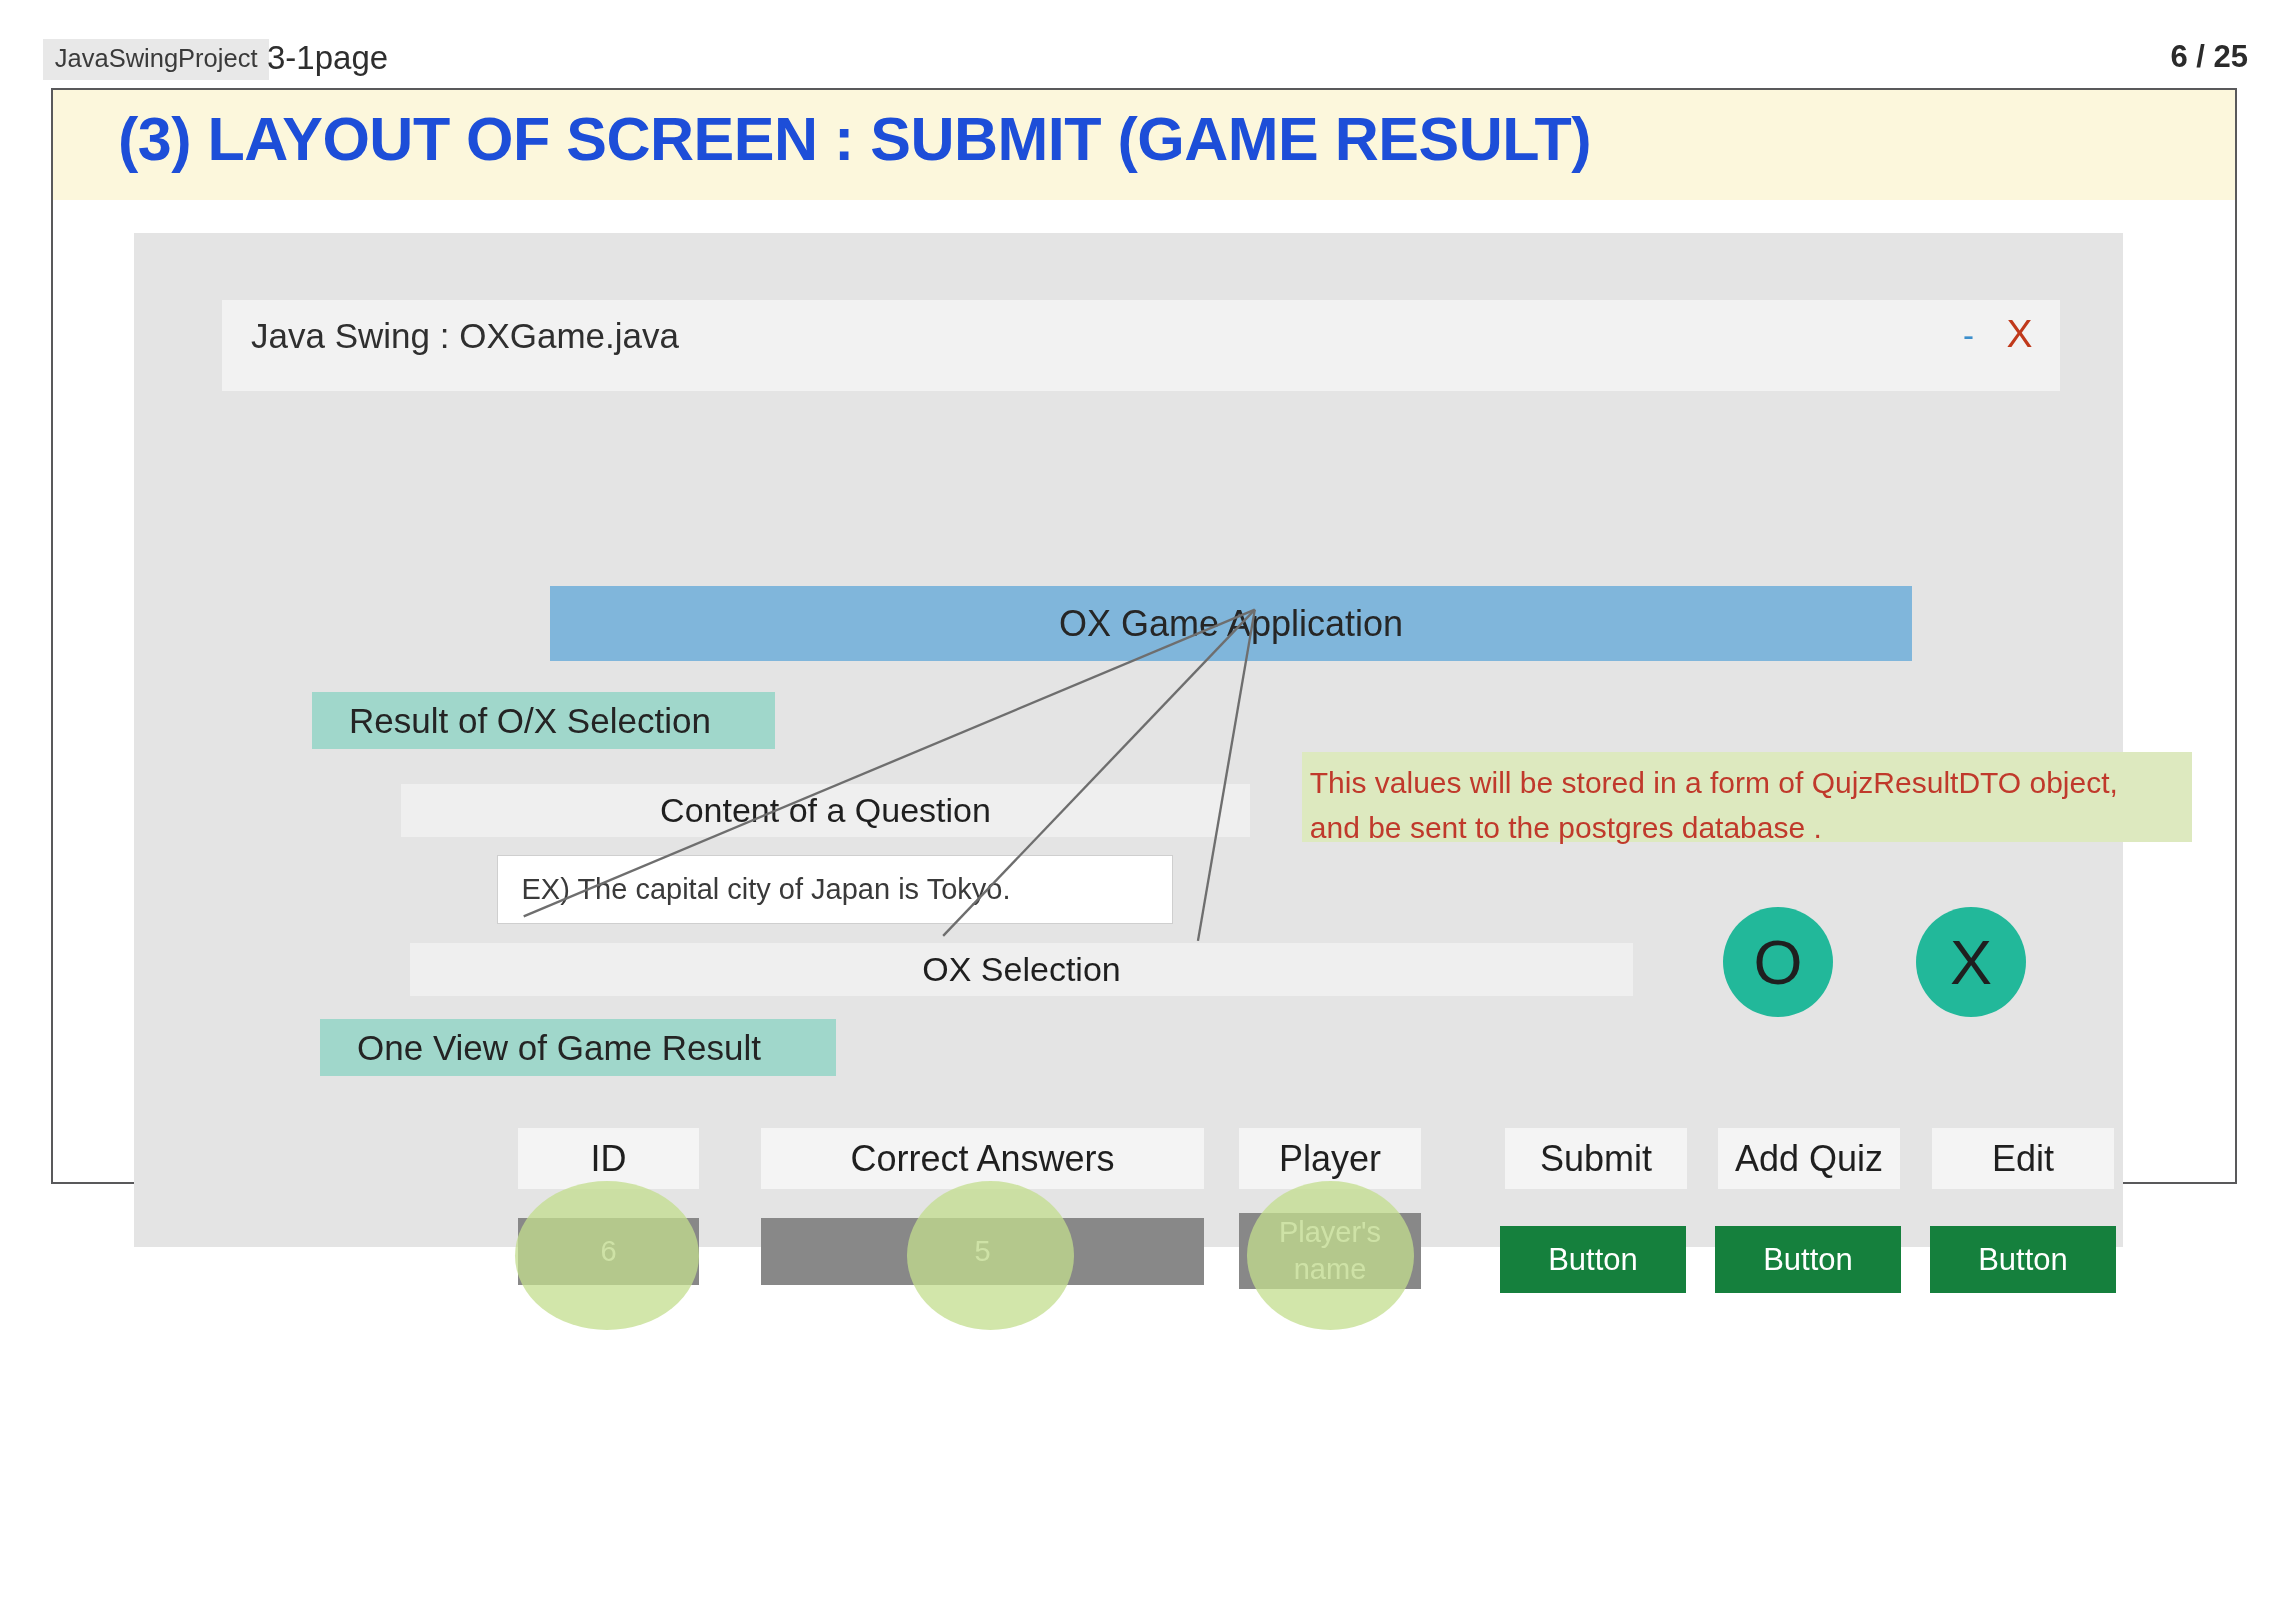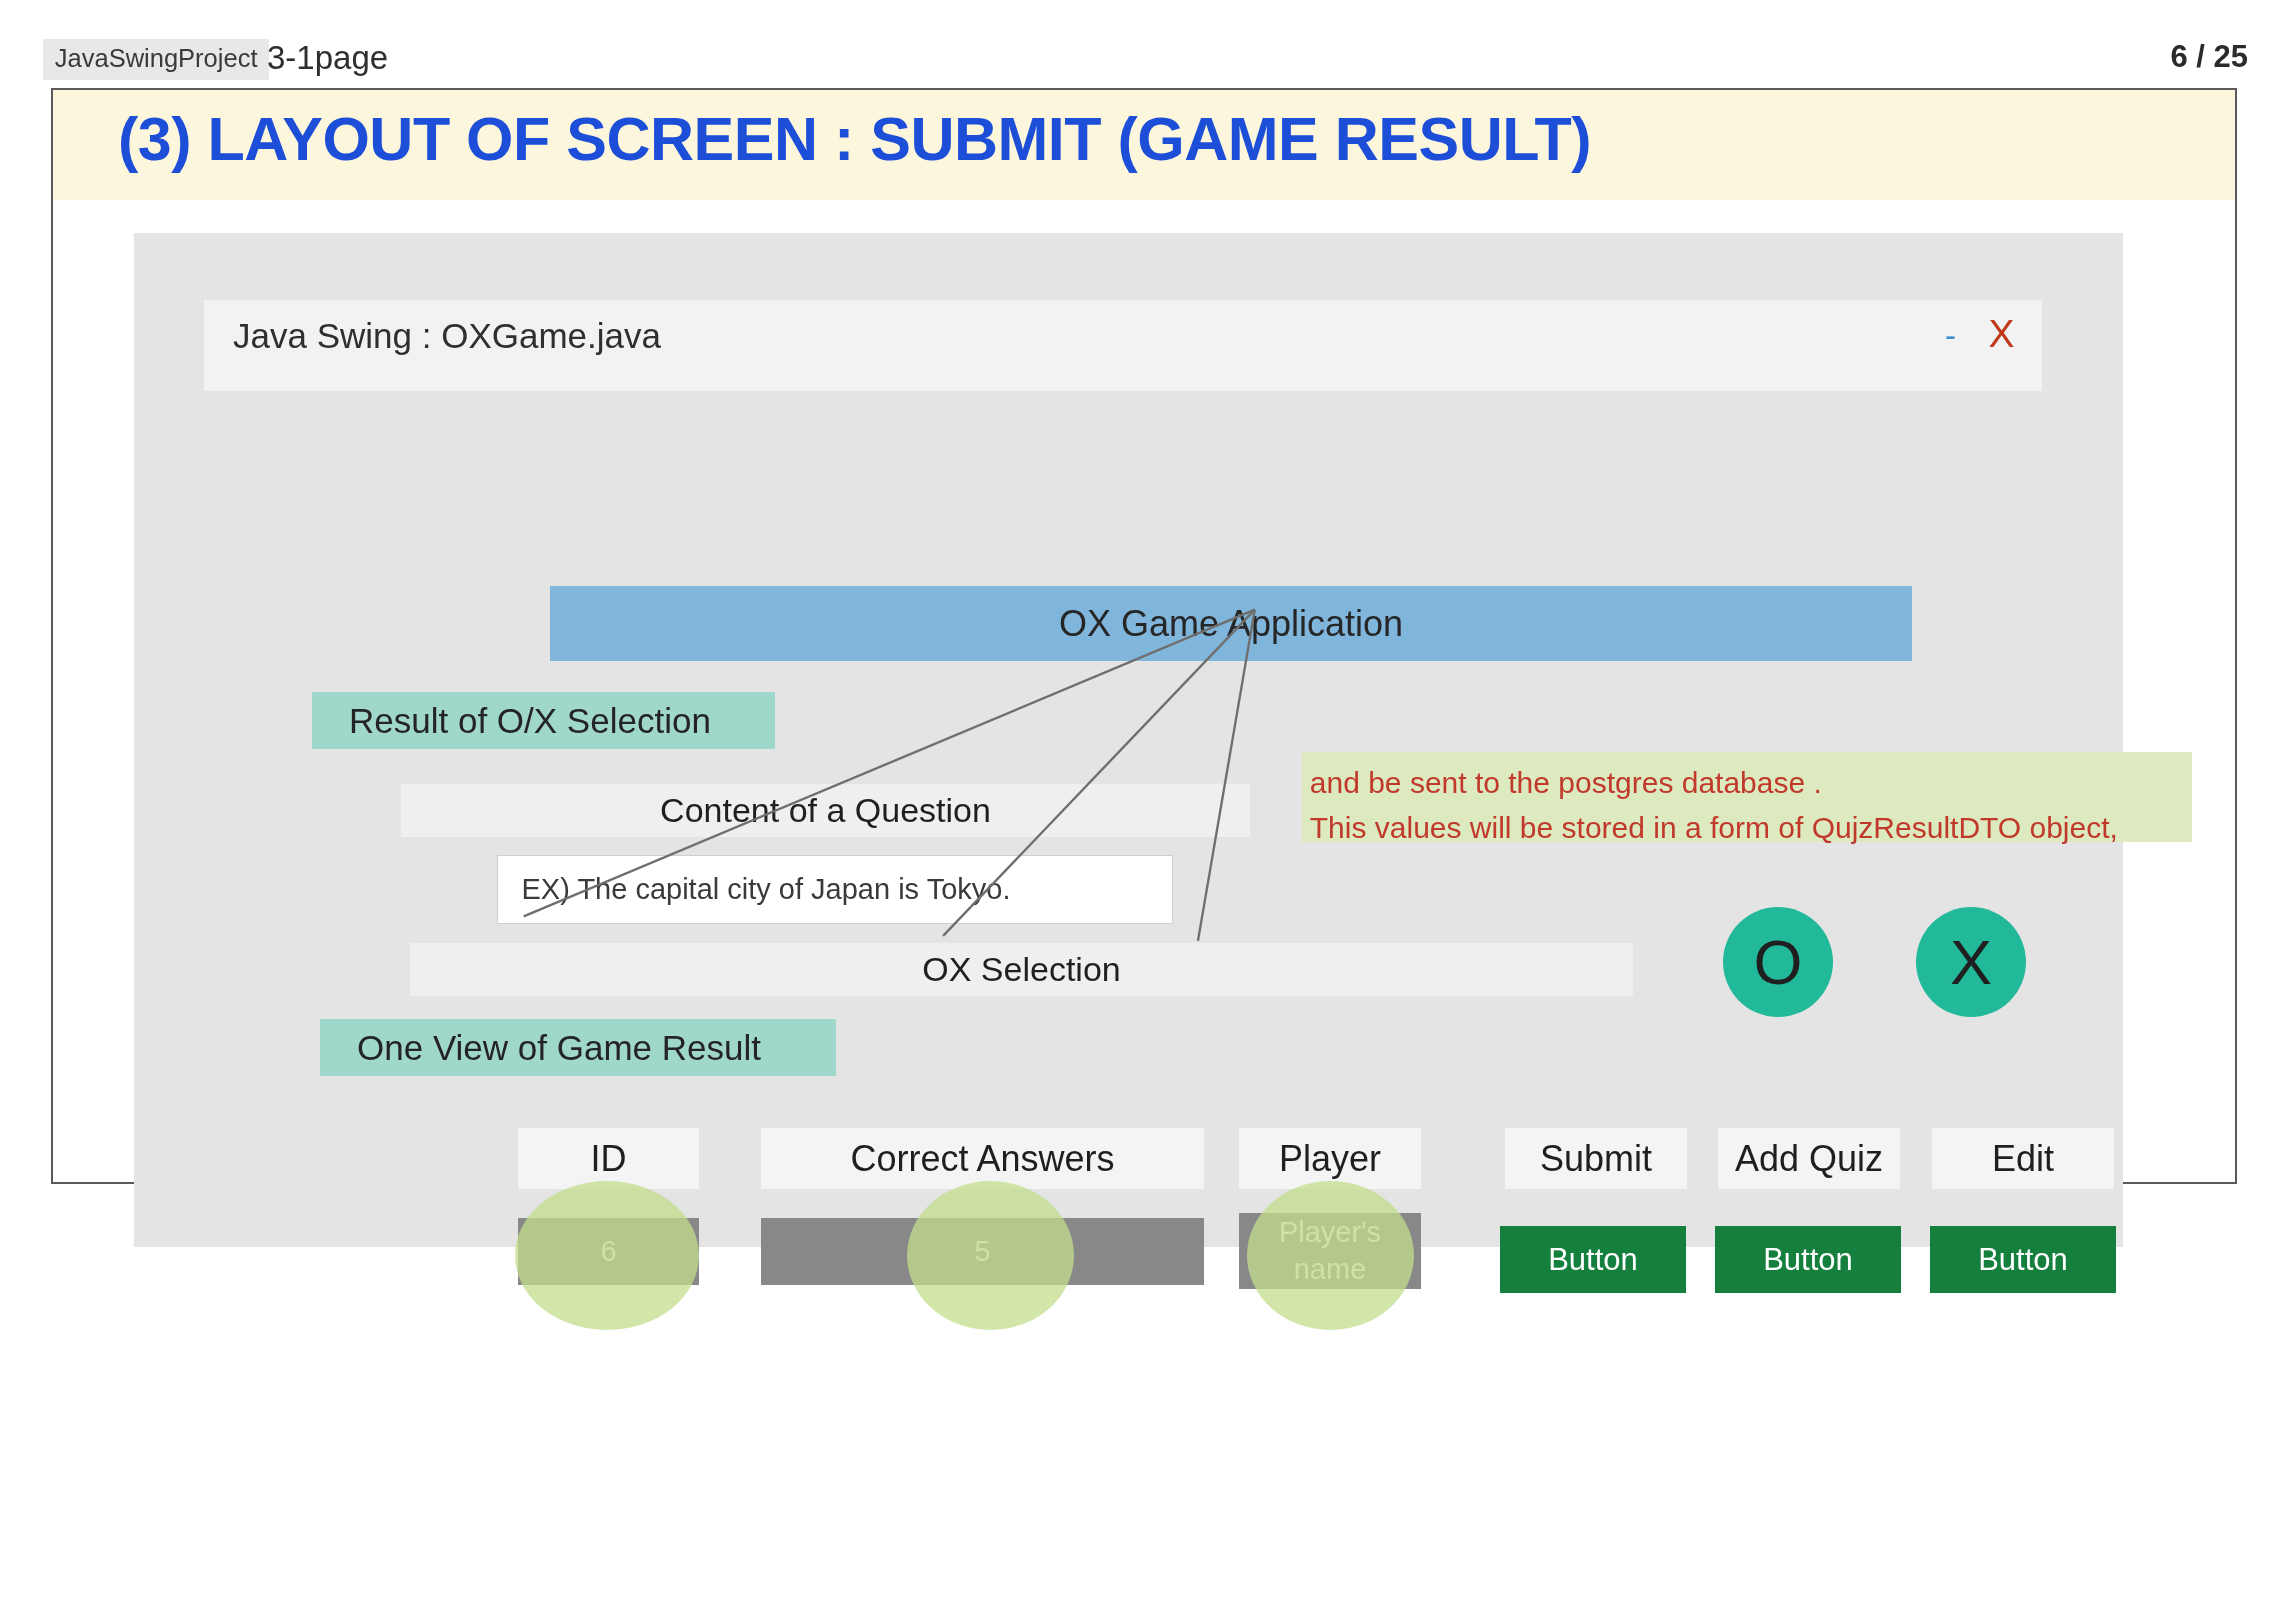--- a/index.html
+++ b/index.html
@@ -76,21 +76,21 @@
   #mock-panel {
     position: absolute;
     left: 81px; top: 143px;
     width: 1989px; height: 1014px;
     background: #e4e4e4;
   }
 
   
   #win-titlebar {
     position: absolute;
-    left: 70px; top: 67px;
+    left: 88px; top: 67px;
     width: 1838px; height: 91px;
     background: #f2f2f2;
   }
   #win-title-text {
     position: absolute;
     left: 29px; top: 15.7px;
     font-size: 35px;
     color: #2f2f2f;
     white-space: nowrap;
   }
@@ -312,22 +312,22 @@
     <div id="question-input">EX) The capital city of Japan is Tokyo.</div>
 
     <div class="gray-bar" id="bar-oxselect">OX Selection</div>
 
     <div class="ox-circle" id="circle-o">O</div>
     <div class="ox-circle" id="circle-x">X</div>
 
     <div class="teal-label" id="label-oneview">One View of Game Result</div>
 
     <div id="annotation">
+      <div class="anno-line">This values will be stored in a form of QujzResultDTO object,</div>
       <div class="anno-line">and be sent to the postgres database .</div>
-      <div class="anno-line">This values will be stored in a form of QujzResultDTO object,</div>
     </div>
 
     <div class="result-head" id="head-id">ID</div>
     <div class="result-head" id="head-correct">Correct Answers</div>
     <div class="result-head" id="head-player">Player</div>
 
     <div class="result-value" id="val-id">6</div>
     <div class="result-value" id="val-correct">5</div>
     <div class="result-value" id="val-player">
       <div>

